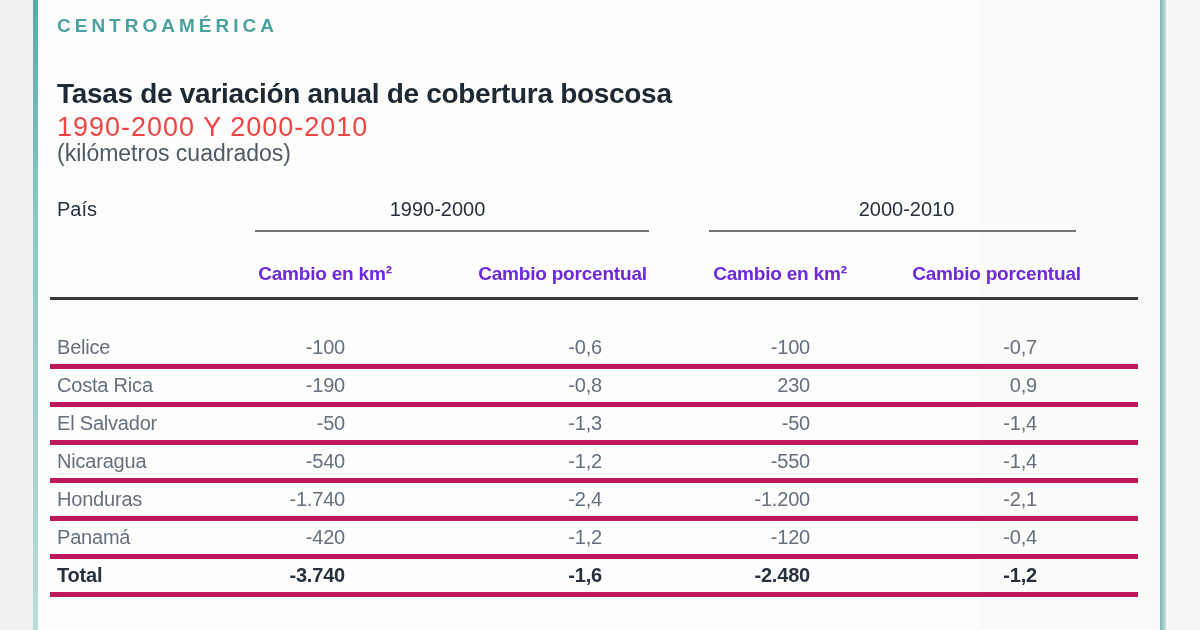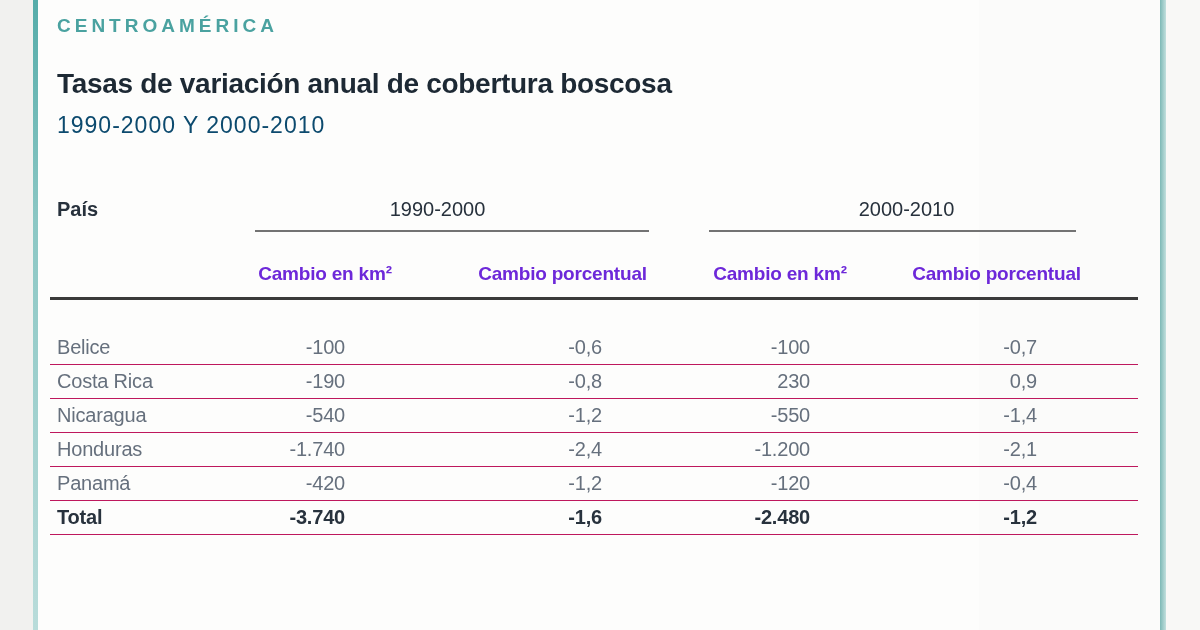--- a/index.html
+++ b/index.html
@@ -17,65 +17,65 @@
                background:linear-gradient(180deg,#55aca9 0%, #8cc7c4 35%, #b9dcda 100%); }
   .bar-right { position:absolute; left:1160px; top:0; width:6px; height:630px;
                background:linear-gradient(90deg,#7db9b6 0%, #c2dfdd 100%); }
 
   .kicker {
     position:absolute; left:57px; top:15px;
     font-size:19px; font-weight:bold; letter-spacing:4px;
     color:#4aa2a0;
   }
   .title {
-    position:absolute; left:57px; top:68px;
+    position:absolute; left:57px; top:78px;
     font-size:28px; font-weight:bold; letter-spacing:-0.3px;
     color:#1d2934;
   }
   .subtitle {
     position:absolute; left:57px; top:112px;
-    font-size:23px; letter-spacing:1px; color:#0c4a6e;
+    font-size:27px; letter-spacing:1px; color:#ef4444;
   }
   .unit-note {
     position:absolute; left:57px; top:140px;
     font-size:23px; color:#4e5a63;
   }
 
   table.data {
     position:absolute; left:50px; top:192px;
     width:1088px; border-collapse:collapse; table-layout:fixed;
   }
   col.c-pais { width:150px; }
   col.c-1 { width:250px; }
   col.c-2 { width:225px; }
   col.c-3 { width:210px; }
   col.c-4 { width:253px; }
 
   tr.group-row th { vertical-align:top; padding-top:6px; }
   th.pais-th {
     text-align:left; padding-left:7px;
-    font-size:20px; font-weight:bold; color:#27313c;
+    font-size:20px; font-weight:normal; color:#27313c;
   }
   .g-label { text-align:center; font-size:20px; font-weight:normal; color:#27313c; }
   .g-line { height:2px; background:#737373; margin-top:9px; }
   .g-line-1 { margin-left:54px; margin-right:25px; }
   .g-line-2 { margin-left:33px; margin-right:61px; }
 
   tr.sub-row th {
     border-bottom:3px solid #3a3a3a;
     padding:30px 0 12px 0;
     font-size:19px; font-weight:bold; color:#6d28d9;
     text-align:center; letter-spacing:-0.2px;
   }
   tr.sub-row th.sub4 { padding-right:30px; }
 
   tr.spacer td { height:31px; border-bottom:none; }
   tbody td {
     height:33px; font-size:20px; color:#66707d;
-    border-bottom:1px solid #be185d; padding:0;
+    border-bottom:5px solid #be185d; padding:0;
     letter-spacing:-0.2px;
   }
   td.country { text-align:left; padding-left:7px; }
   td.v1 { text-align:right; padding-right:105px; }
   td.v2 { text-align:right; padding-right:73px; }
   td.v3 { text-align:right; padding-right:75px; }
   td.v4 { text-align:right; padding-right:101px; }
   tr.total td { font-weight:bold; color:#28323d; }
 </style>
 </head>
@@ -83,20 +83,21 @@
 
 <div class="stage">
   <div class="outer-left"></div>
   <div class="outer-right"></div>
   <div class="bar-left"></div>
   <div class="bar-right"></div>
 
   <div class="kicker">CENTROAMÉRICA</div>
   <div class="title">Tasas de variación anual de cobertura boscosa</div>
   <div class="subtitle">1990-2000 Y 2000-2010</div>
+  <div class="unit-note">(kilómetros cuadrados)</div>
 
   <table class="data">
     <colgroup>
       <col class="c-pais">
         <col class="c-1">
         <col class="c-2">
         <col class="c-3">
         <col class="c-4">
     </colgroup>
     <thead>
@@ -132,20 +133,27 @@
         <td class="v4">-0,7</td>
       </tr>
       <tr class="body-row">
         <td class="country">Costa Rica</td>
         <td class="v1">-190</td>
         <td class="v2">-0,8</td>
         <td class="v3">230</td>
         <td class="v4">0,9</td>
       </tr>
       <tr class="body-row">
+        <td class="country">El Salvador</td>
+        <td class="v1">-50</td>
+        <td class="v2">-1,3</td>
+        <td class="v3">-50</td>
+        <td class="v4">-1,4</td>
+      </tr>
+      <tr class="body-row">
         <td class="country">Nicaragua</td>
         <td class="v1">-540</td>
         <td class="v2">-1,2</td>
         <td class="v3">-550</td>
         <td class="v4">-1,4</td>
       </tr>
       <tr class="body-row">
         <td class="country">Honduras</td>
         <td class="v1">-1.740</td>
         <td class="v2">-2,4</td>

